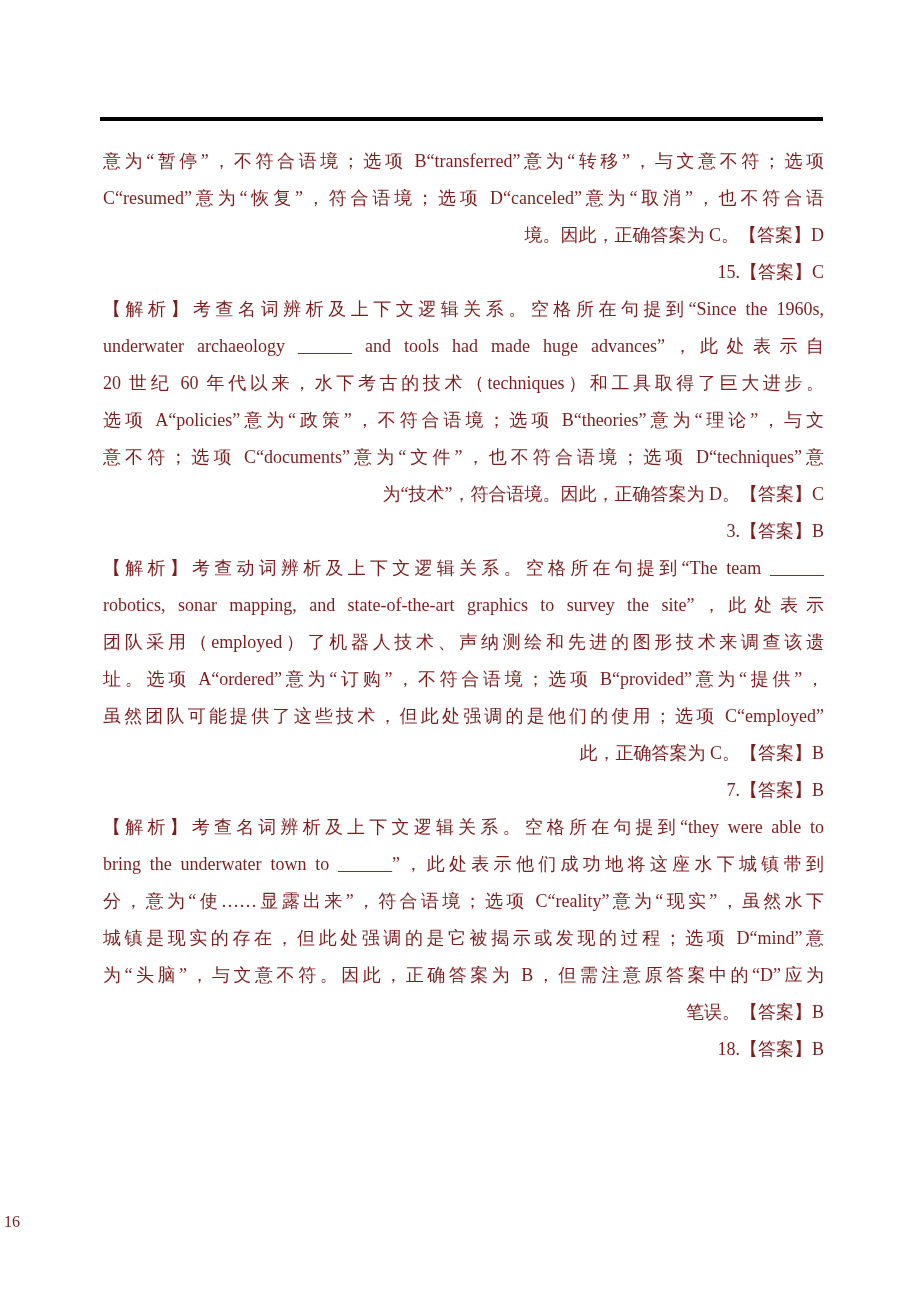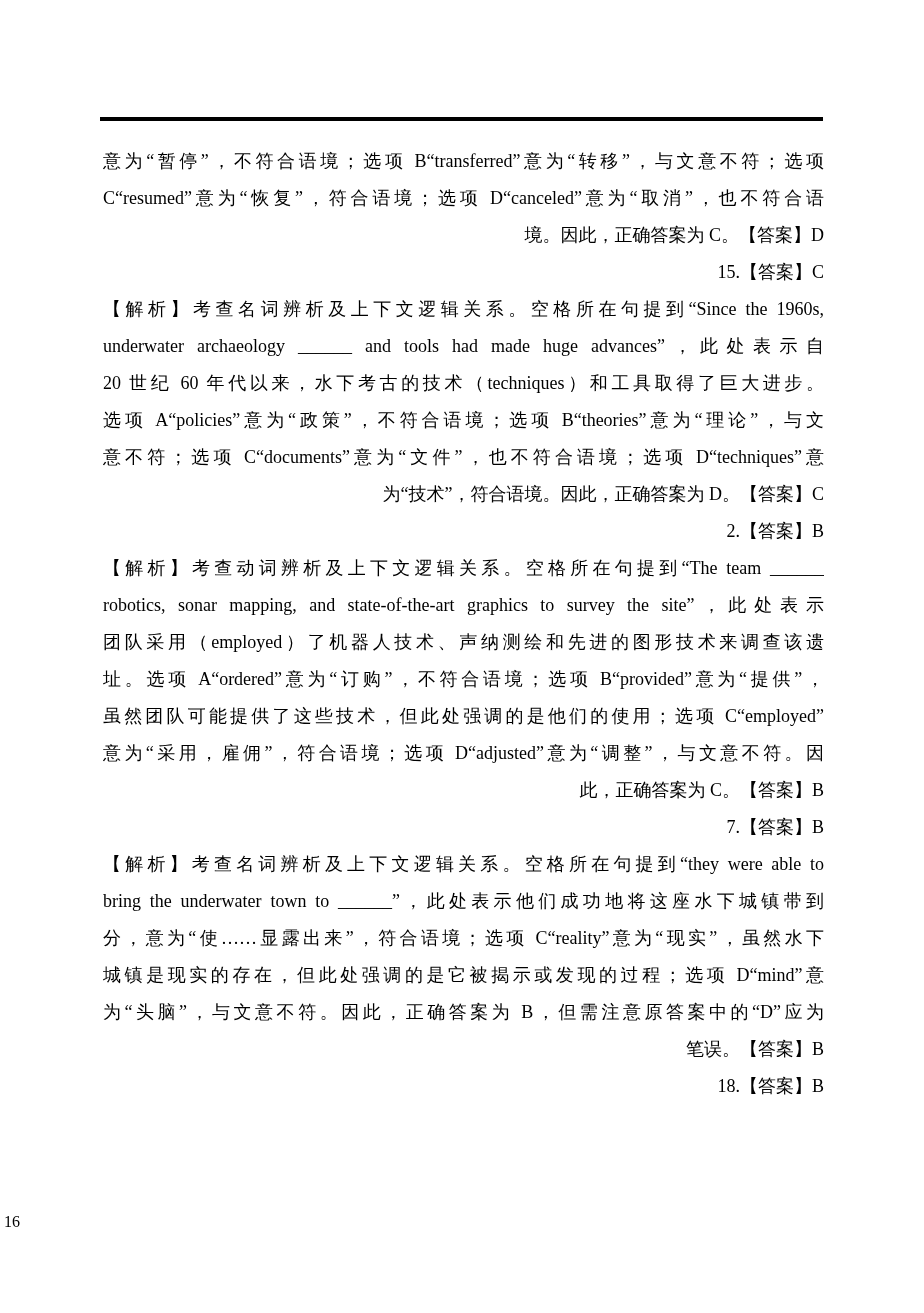--- a/index.html
+++ b/index.html
@@ -7,21 +7,21 @@
     padding: 0;
     background: #e8e8e8;
   }
   .page {
     position: relative;
     width: 924px;
     height: 1313px;
     margin: 0 auto;
     background: #ffffff;
     font-family: "Liberation Serif", "DejaVu Serif", serif;
-    color: #000000;
+    color: #7f1d1d;
     overflow: hidden;
   }
   .header-rule {
     position: absolute;
     left: 100px;
     top: 117px;
     width: 723px;
     height: 4px;
     background: #000000;
   }
@@ -73,29 +73,28 @@
       </div>
       <div class="para">
         <div class="line just">【解析】考查名词辨析及上下文逻辑关系。空格所在句提到“Since the 1960s,</div>
         <div class="line just">underwater archaeology ______ and tools had made huge advances”，此处表示自</div>
         <div class="line just">20 世纪 60 年代以来，水下考古的技术（techniques）和工具取得了巨大进步。</div>
         <div class="line just">选项 A“policies”意为“政策”，不符合语境；选项 B“theories”意为“理论”，与文</div>
         <div class="line just">意不符；选项 C“documents”意为“文件”，也不符合语境；选项 D“techniques”意</div>
         <div class="line">为“技术”，符合语境。因此，正确答案为 D。【答案】C</div>
       </div>
       <div class="para">
-        <div class="line">2.【答案】B</div>
+        <div class="line">3.【答案】B</div>
       </div>
       <div class="para">
         <div class="line just">【解析】考查动词辨析及上下文逻辑关系。空格所在句提到“The team ______</div>
         <div class="line just">robotics, sonar mapping, and state-of-the-art graphics to survey the site”，此处表示</div>
         <div class="line just">团队采用（employed）了机器人技术、声纳测绘和先进的图形技术来调查该遗</div>
         <div class="line just">址。选项 A“ordered”意为“订购”，不符合语境；选项 B“provided”意为“提供”，</div>
         <div class="line just">虽然团队可能提供了这些技术，但此处强调的是他们的使用；选项 C“employed”</div>
-        <div class="line just">意为“采用，雇佣”，符合语境；选项 D“adjusted”意为“调整”，与文意不符。因</div>
         <div class="line">此，正确答案为 C。【答案】B</div>
       </div>
       <div class="para">
         <div class="line">7.【答案】B</div>
       </div>
       <div class="para">
         <div class="line just">【解析】考查名词辨析及上下文逻辑关系。空格所在句提到“they were able to</div>
         <div class="line just">bring the underwater town to ______”，此处表示他们成功地将这座水下城镇带到</div>
         <div class="line just">分，意为“使……显露出来”，符合语境；选项 C“reality”意为“现实”，虽然水下</div>
         <div class="line just">城镇是现实的存在，但此处强调的是它被揭示或发现的过程；选项 D“mind”意</div>

